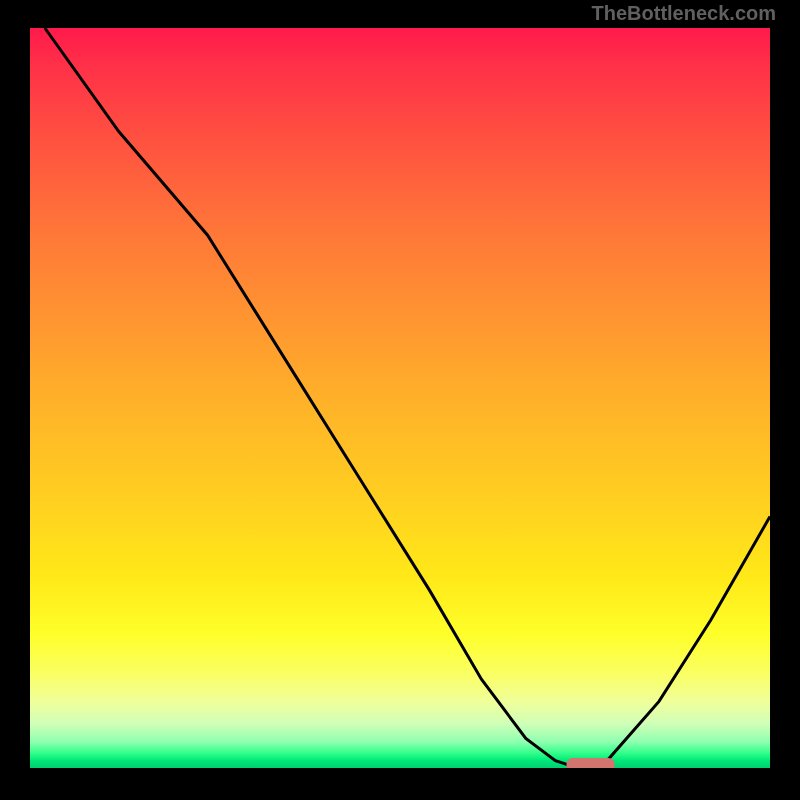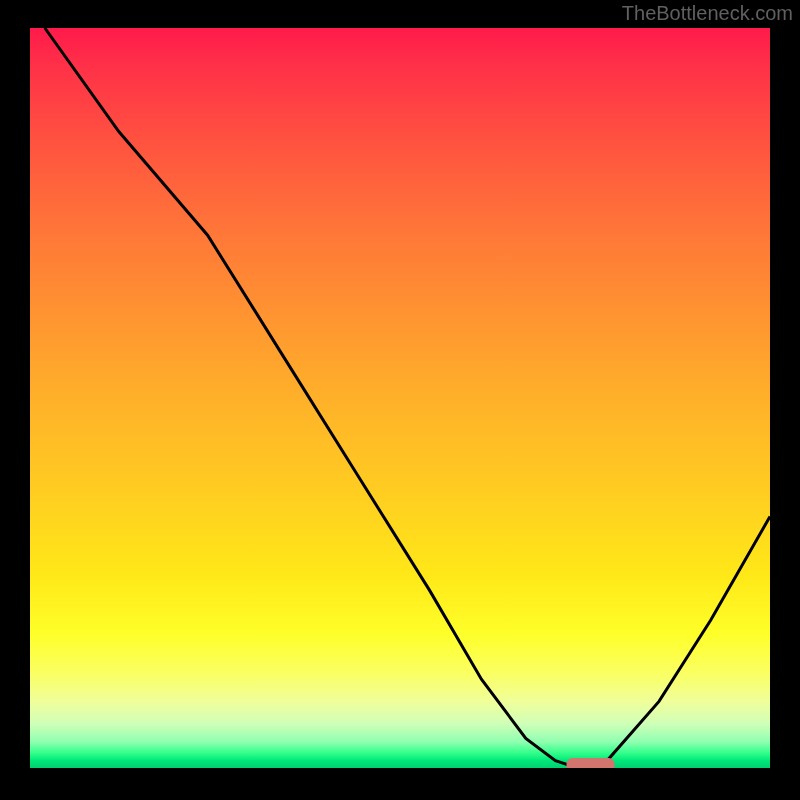--- a/index.html
+++ b/index.html
@@ -7,24 +7,24 @@
     padding: 0;
     width: 800px;
     height: 800px;
     background: #000;
     position: relative;
     font-family: Arial, sans-serif;
   }
   .watermark {
     position: absolute;
     top: 2px;
-    right: 7px;
+    right: 24px;
     color: #606060;
     font-size: 20px;
-    font-weight: normal;
+    font-weight: bold;
     z-index: 10;
   }
   .plot-area {
     position: absolute;
     left: 30px;
     top: 28px;
     width: 740px;
     height: 740px;
     overflow: hidden;
   }

